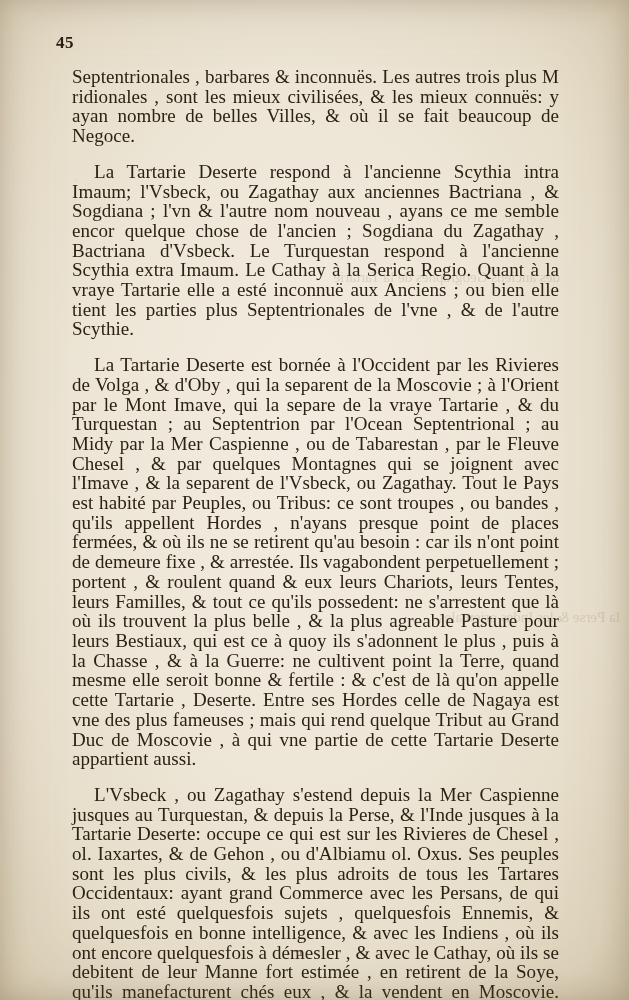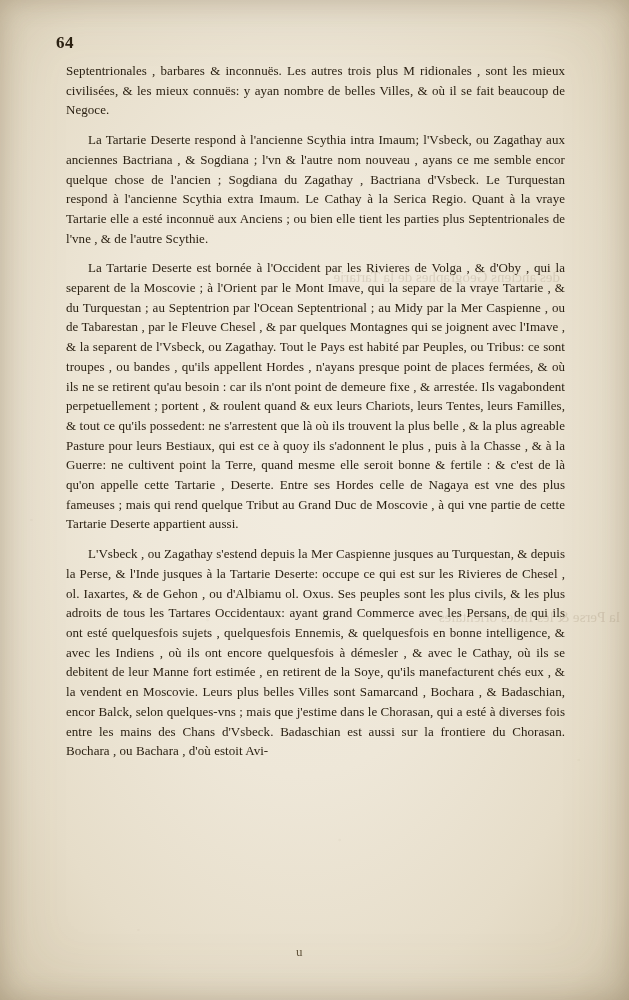--- a/index.html
+++ b/index.html
@@ -60,22 +60,22 @@
     font-family: "Liberation Serif", serif;
     font-size: 17px;
     font-weight: bold;
     letter-spacing: .5px;
     color: #2a2012;
     margin: 0 0 6px 0;
     line-height: 1;
   }
 
   p.para {
-    margin: 10px;
-    font-size: 13px;
+    margin: 16px;
+    font-size: 19px;
     line-height: 19.7px;
     text-align: justify;
     text-justify: inter-word;
     color: #2c2214;
     letter-spacing: .05px;
   }
   p.para + p.para {
     margin-top: 0;
   }
   .indent {
@@ -111,21 +111,21 @@
     letter-spacing: 1px;
     opacity: .85;
   }
 </style>
 </head>
 <body>
 
 <div id="page">
 
   <div id="text-block">
-    <div class="folio">64</div>
+    <div class="folio">45</div>
 
     <p class="para">Septentrionales , barbares &amp; inconnuës. Les autres trois plus M ridionales , sont les mieux civilisées, &amp; les mieux connuës: y ayan nombre de belles Villes, &amp; où il se fait beaucoup de Negoce.</p>
     <p class="para indent">La Tartarie Deserte respond à l'ancienne <span class="ital">Scythia intra Imaum</span>; l'Vsbeck, ou Zagathay aux anciennes <span class="ital">Bactriana</span> , &amp; <span class="ital">Sogdiana</span> ; l'vn &amp; l'autre nom nouveau , ayans ce me semble encor quelque chose de l'ancien ; <span class="ital">Sogdiana</span> du Zagathay , <span class="ital">Bactriana</span> d'Vsbeck. Le Turquestan respond à l'ancienne <span class="ital">Scythia extra Imaum</span>. Le Cathay à la <span class="ital">Serica Regio</span>. Quant à la vraye Tartarie elle a esté inconnuë aux Anciens ; ou bien elle tient les parties plus Septentrionales de l'vne , &amp; de l'autre Scythie.</p>
     <p class="para indent">La Tartarie Deserte est bornée à l'Occident par les Rivieres de Volga , &amp; d'Oby , qui la separent de la Moscovie ; à l'Orient par le Mont Imave, qui la separe de la vraye Tartarie , &amp; du Turquestan ; au Septentrion par l'Ocean Septentrional ; au Midy par la Mer Caspienne , ou de Tabarestan , par le Fleuve Chesel , &amp; par quelques Montagnes qui se joignent avec l'Imave , &amp; la separent de l'Vsbeck, ou Zagathay. Tout le Pays est habité par Peuples, ou Tribus: ce sont troupes , ou bandes , qu'ils appellent Hordes , n'ayans presque point de places fermées, &amp; où ils ne se retirent qu'au besoin : car ils n'ont point de demeure fixe , &amp; arrestée. Ils vagabondent perpetuellement ; portent , &amp; roulent quand &amp; eux leurs Chariots, leurs Tentes, leurs Familles, &amp; tout ce qu'ils possedent: ne s'arrestent que là où ils trouvent la plus belle , &amp; la plus agreable Pasture pour leurs Bestiaux, qui est ce à quoy ils s'adonnent le plus , puis à la Chasse , &amp; à la Guerre: ne cultivent point la Terre, quand mesme elle seroit bonne &amp; fertile : &amp; c'est de là qu'on appelle cette Tartarie , Deserte. Entre ses Hordes celle de Nagaya est vne des plus fameuses ; mais qui rend quelque Tribut au Grand Duc de Moscovie , à qui vne partie de cette Tartarie Deserte appartient aussi.</p>
     <p class="para indent">L'Vsbeck , ou Zagathay s'estend depuis la Mer Caspienne jusques au Turquestan, &amp; depuis la Perse, &amp; l'Inde jusques à la Tartarie Deserte: occupe ce qui est sur les Rivieres de Chesel , ol. <span class="ital">Iaxartes</span>, &amp; de Gehon , ou d'Albiamu ol. <span class="ital">Oxus</span>. Ses peuples sont les plus civils, &amp; les plus adroits de tous les Tartares Occidentaux: ayant grand Commerce avec les Persans, de qui ils ont esté quelquesfois sujets , quelquesfois Ennemis, &amp; quelquesfois en bonne intelligence, &amp; avec les Indiens , où ils ont encore quelquesfois à démesler , &amp; avec le Cathay, où ils se debitent de leur Manne fort estimée , en retirent de la Soye, qu'ils manefacturent chés eux , &amp; la vendent en Moscovie. Leurs plus belles Villes sont Samarcand , Bochara , &amp; Badaschian, encor Balck, selon quelques-vns ; mais que j'estime dans le Chorasan, qui a esté à diverses fois entre les mains des Chans d'Vsbeck. Badaschian est aussi sur la frontiere du Chorasan. Bochara , ou Bachara , d'où estoit Avi-</p>
   </div>
 
   <div class="bleed" id="bleed1">des anciens Geographes de la Tartarie</div>
   <div class="bleed" id="bleed2">la Perse &amp; les Indes orientales</div>
 

